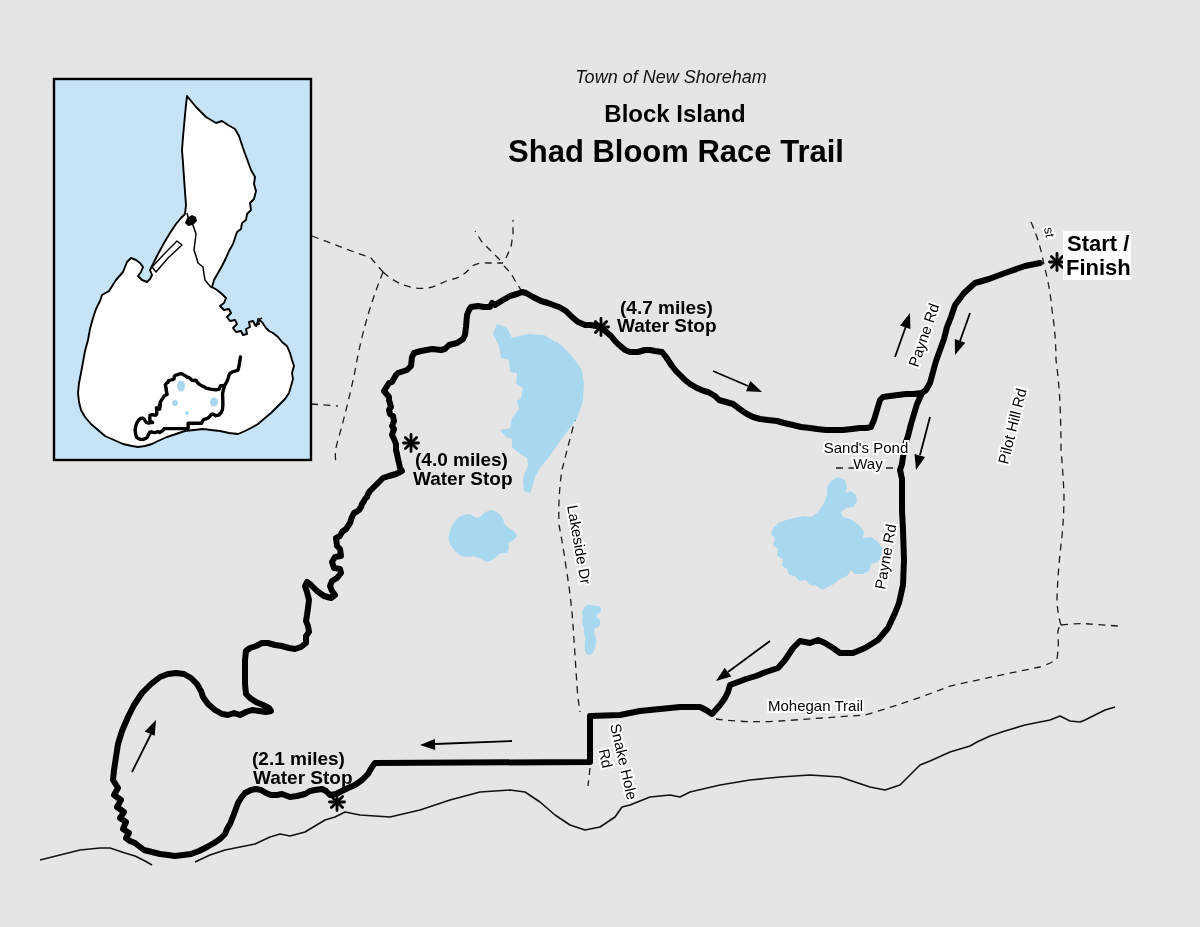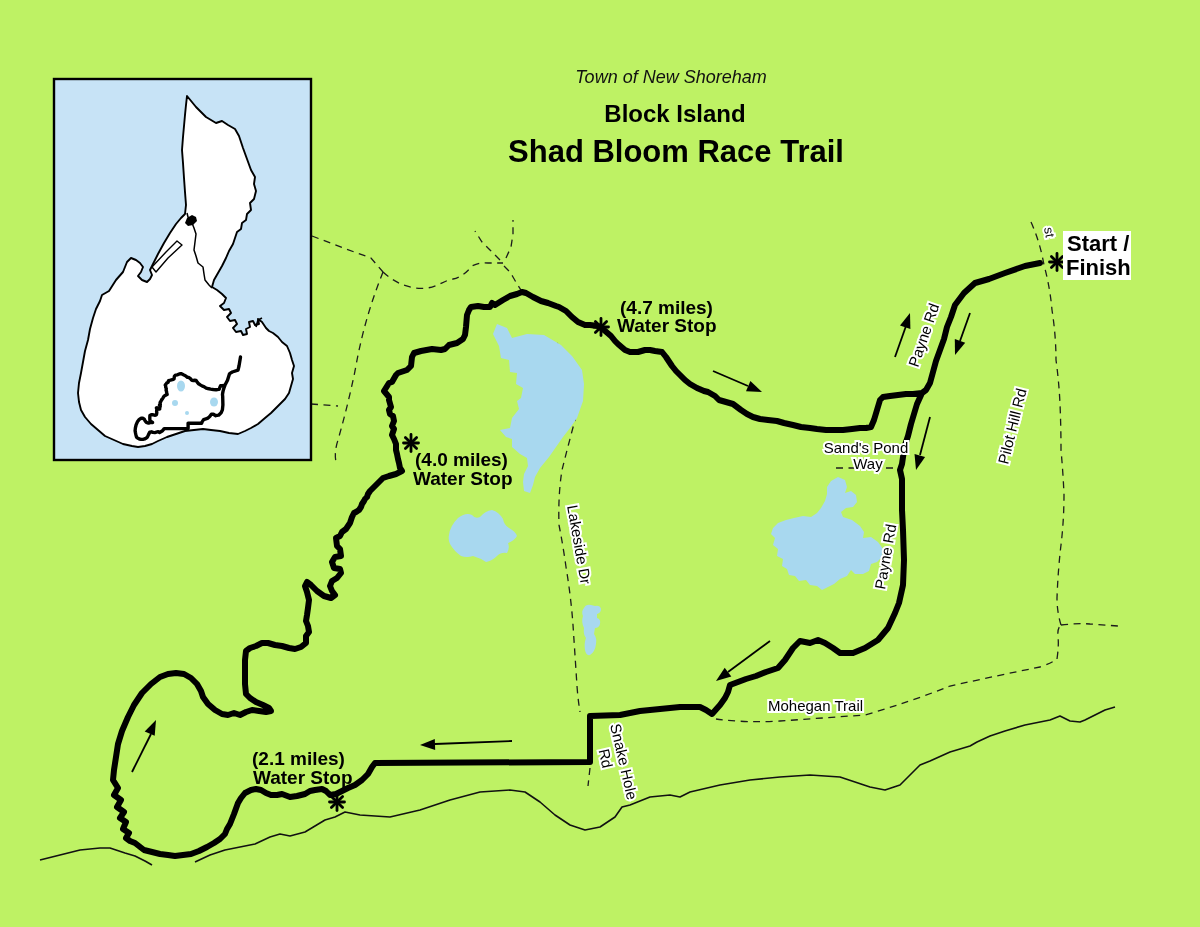--- a/index.html
+++ b/index.html
@@ -1,16 +1,16 @@
 <!DOCTYPE html>
 <html><head>
 <meta charset="utf-8">
 <style>
   html,body{margin:0;padding:0;background:#ffffff;}
-  .page{position:relative;width:1200px;height:927px;background:#bef264;overflow:hidden;
+  .page{position:relative;width:1200px;height:927px;background:#e5e5e5;overflow:hidden;
         font-family:"Liberation Sans", sans-serif;}
   svg{position:absolute;left:0;top:0;}
   text{font-family:"Liberation Sans", sans-serif;}
 </style>
 </head>
 <body>
 <div class="page">
 <svg width="1200" height="927" viewBox="0 0 1200 927">
 
   <text x="671" y="83" font-size="18" font-style="italic" text-anchor="middle" fill="#111">Town of New Shoreham</text>

